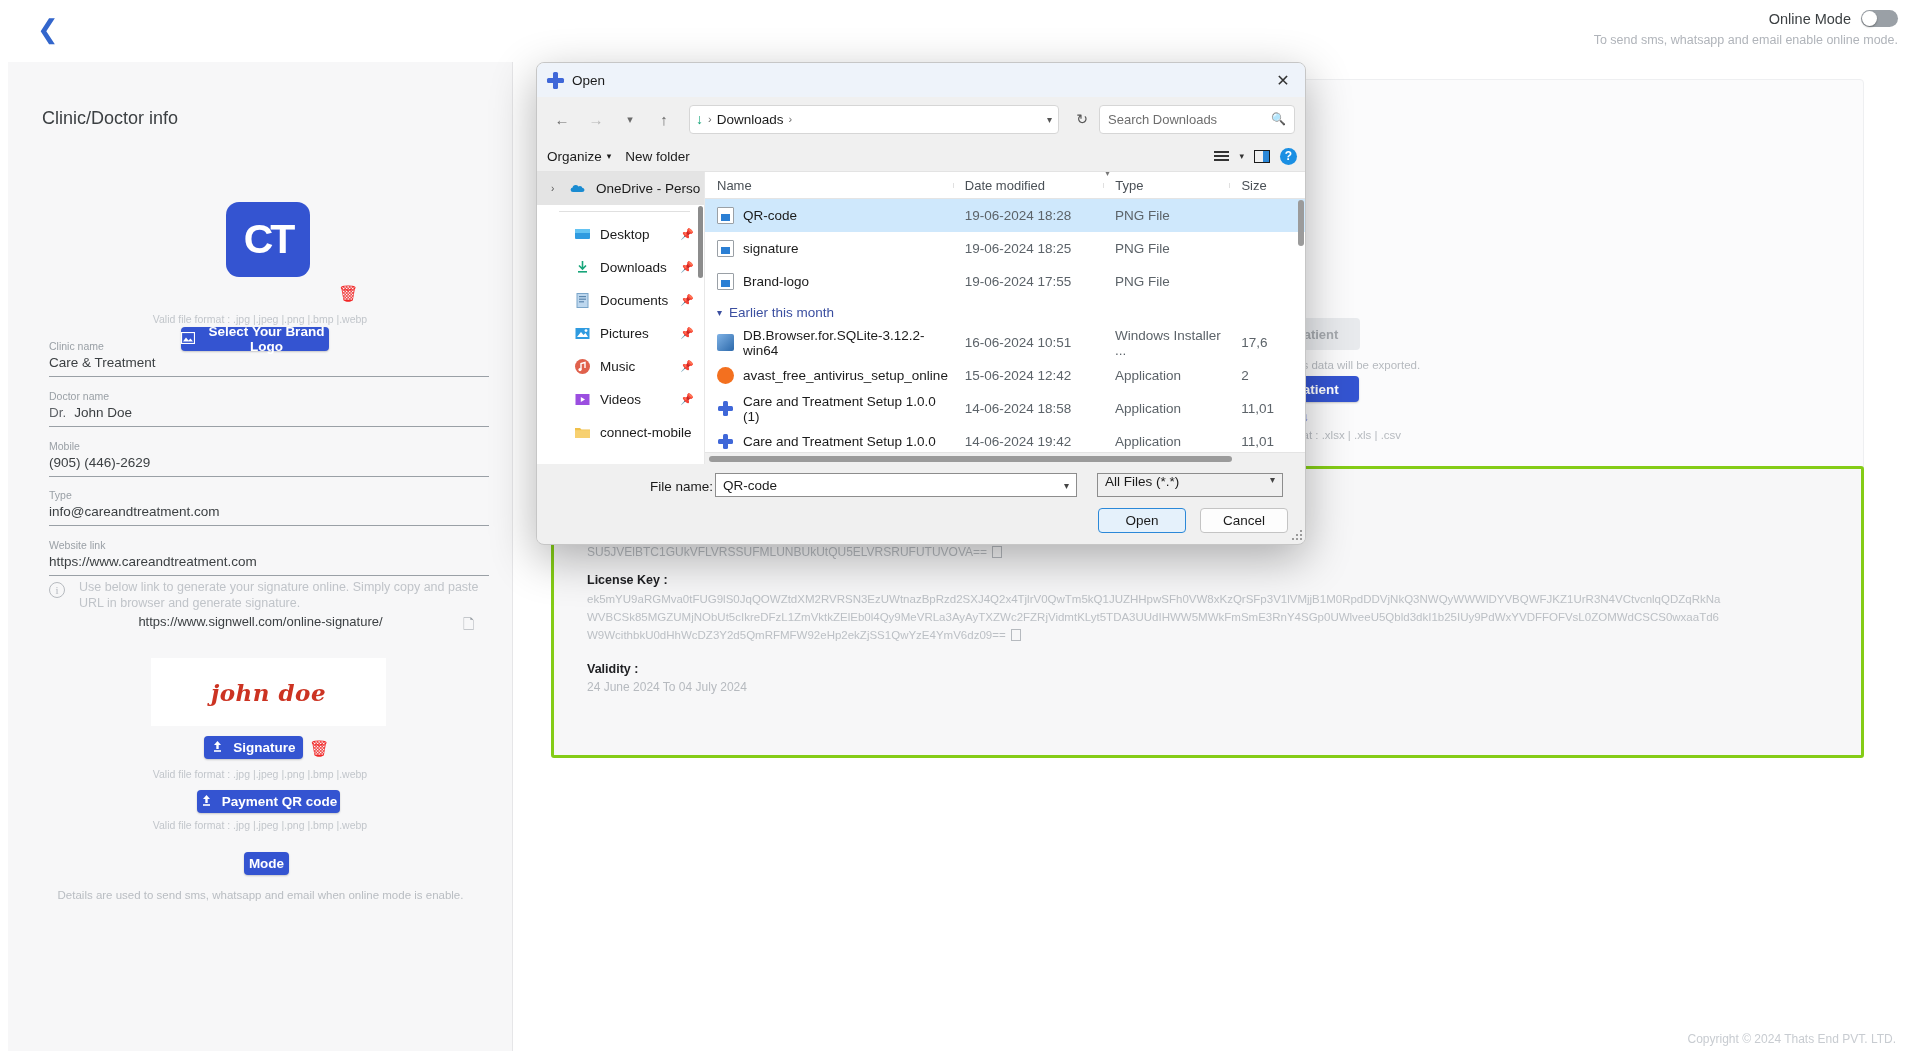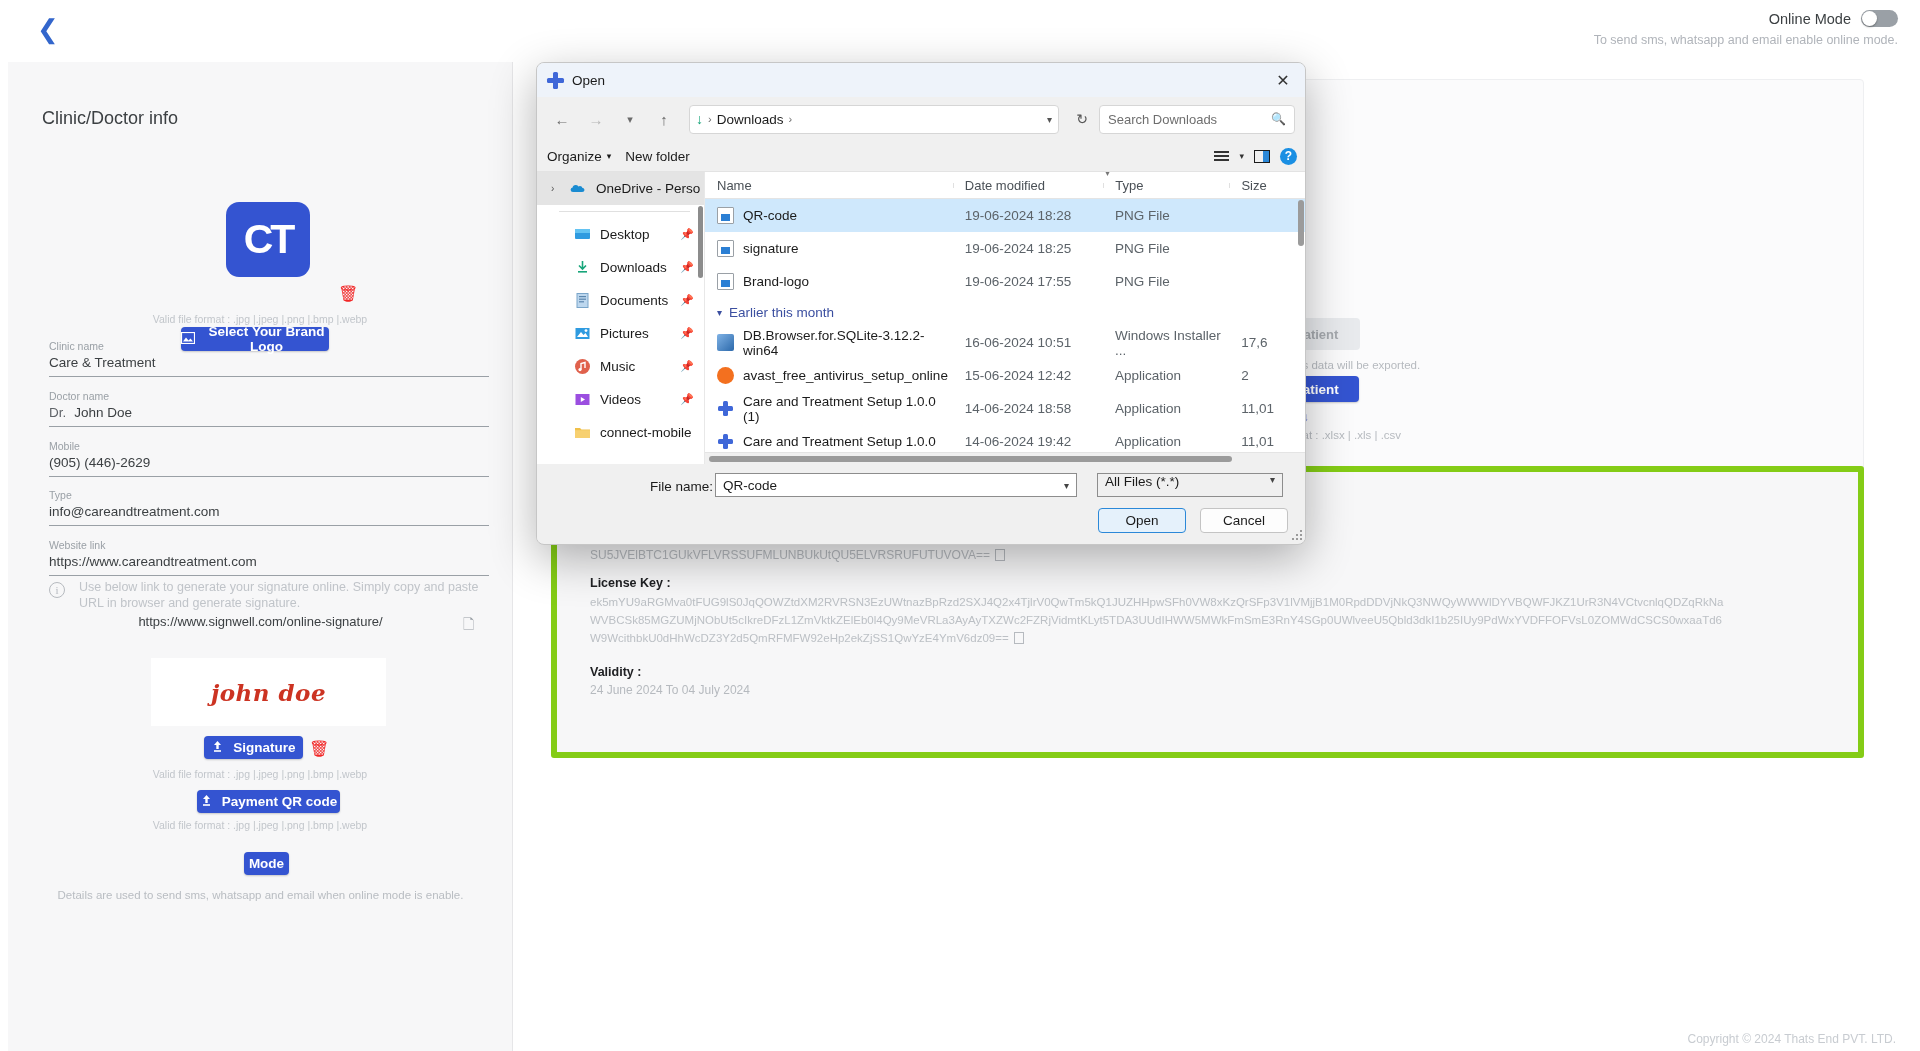--- a/index.html
+++ b/index.html
@@ -111,21 +111,21 @@
   }
   .export-caption { font-size:11.5px; color:#b6babf; margin-top:9px; text-align:center; }
 
   .import-block { position:absolute; left:700px; top:296px; }
   .import-btn { padding:8px 20px; height:26px; }
   .import-caption { font-size:11.5px; color:#4a63c9; margin-top:9px; }
   .import-fmt { font-size:11.5px; color:#b6babf; margin-top:6px; }
 
   .license-card {
     position:absolute; left:38px; top:404px; width:1313px; height:292px;
-    background:#f7f7f8; border:6px solid #84cc16; border-radius:3px;
+    background:#f7f7f8; border:3px solid #84cc16; border-radius:3px;
   }
   .lic-label { position:absolute; left:33px; font-size:12.5px; font-weight:bold; color:#202124; }
   .lic-value { position:absolute; left:33px; font-size:12px; color:#b6babf; }
   .lic-mono { font-family:"Liberation Sans", sans-serif; font-size:11.5px; color:#bcc0c5; letter-spacing:0; }
   .copy-box {
     display:inline-block; width:10px; height:12px; border:1.2px solid #b6babf;
     vertical-align:-2px; margin-left:5px; cursor:pointer;
   }
 
   .copyright { position:absolute; right:24px; top:970px; font-size:12px; color:#c8ccd1; }

